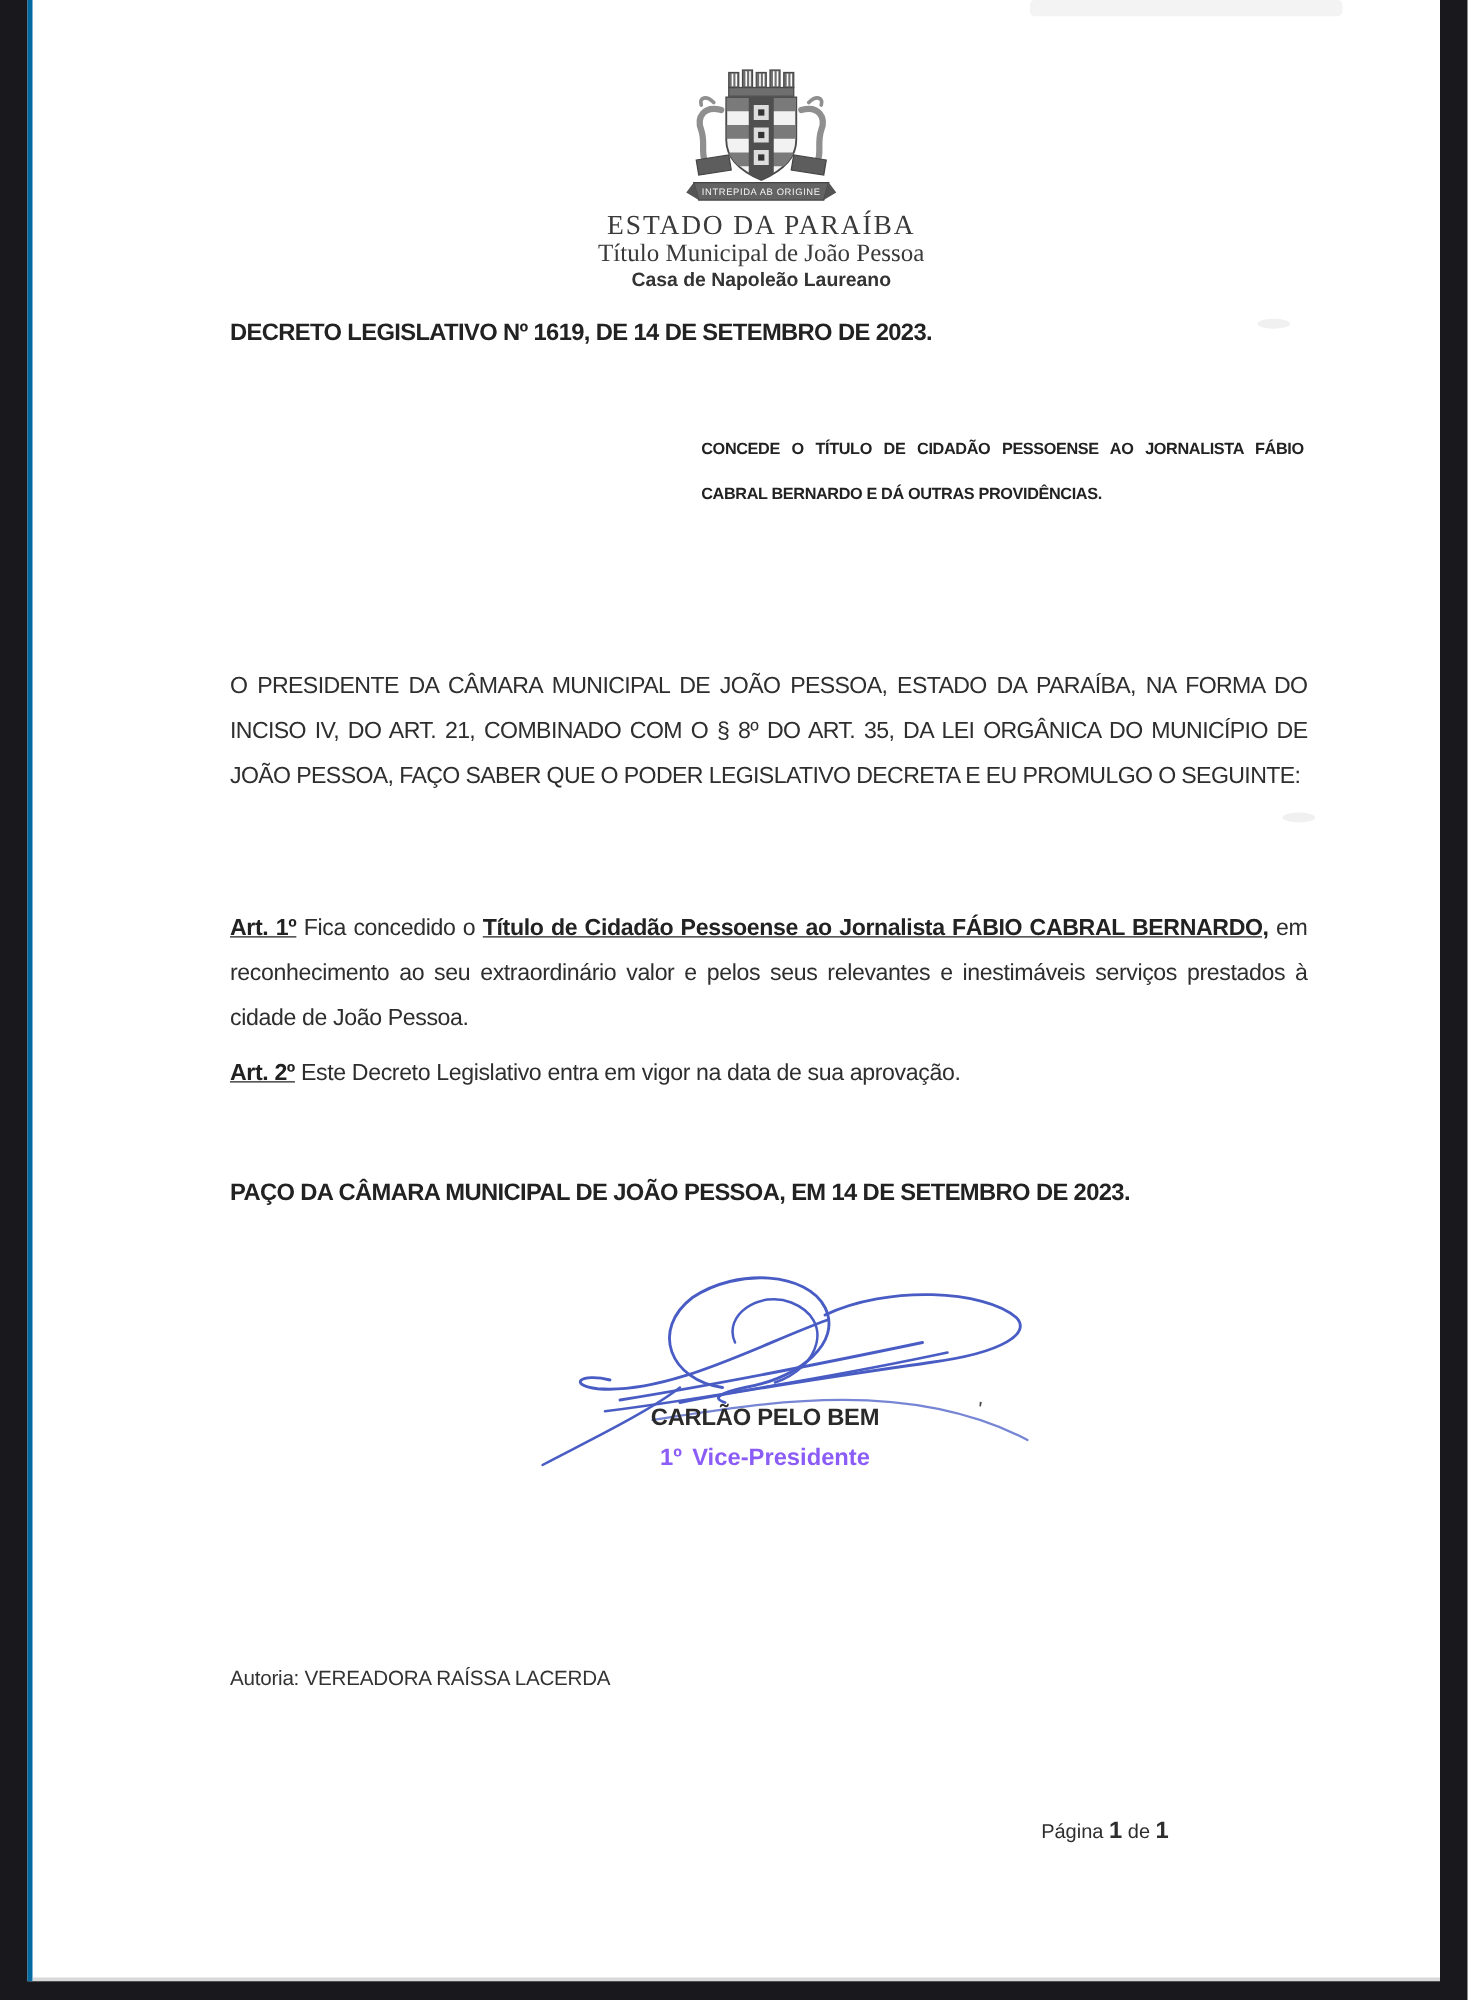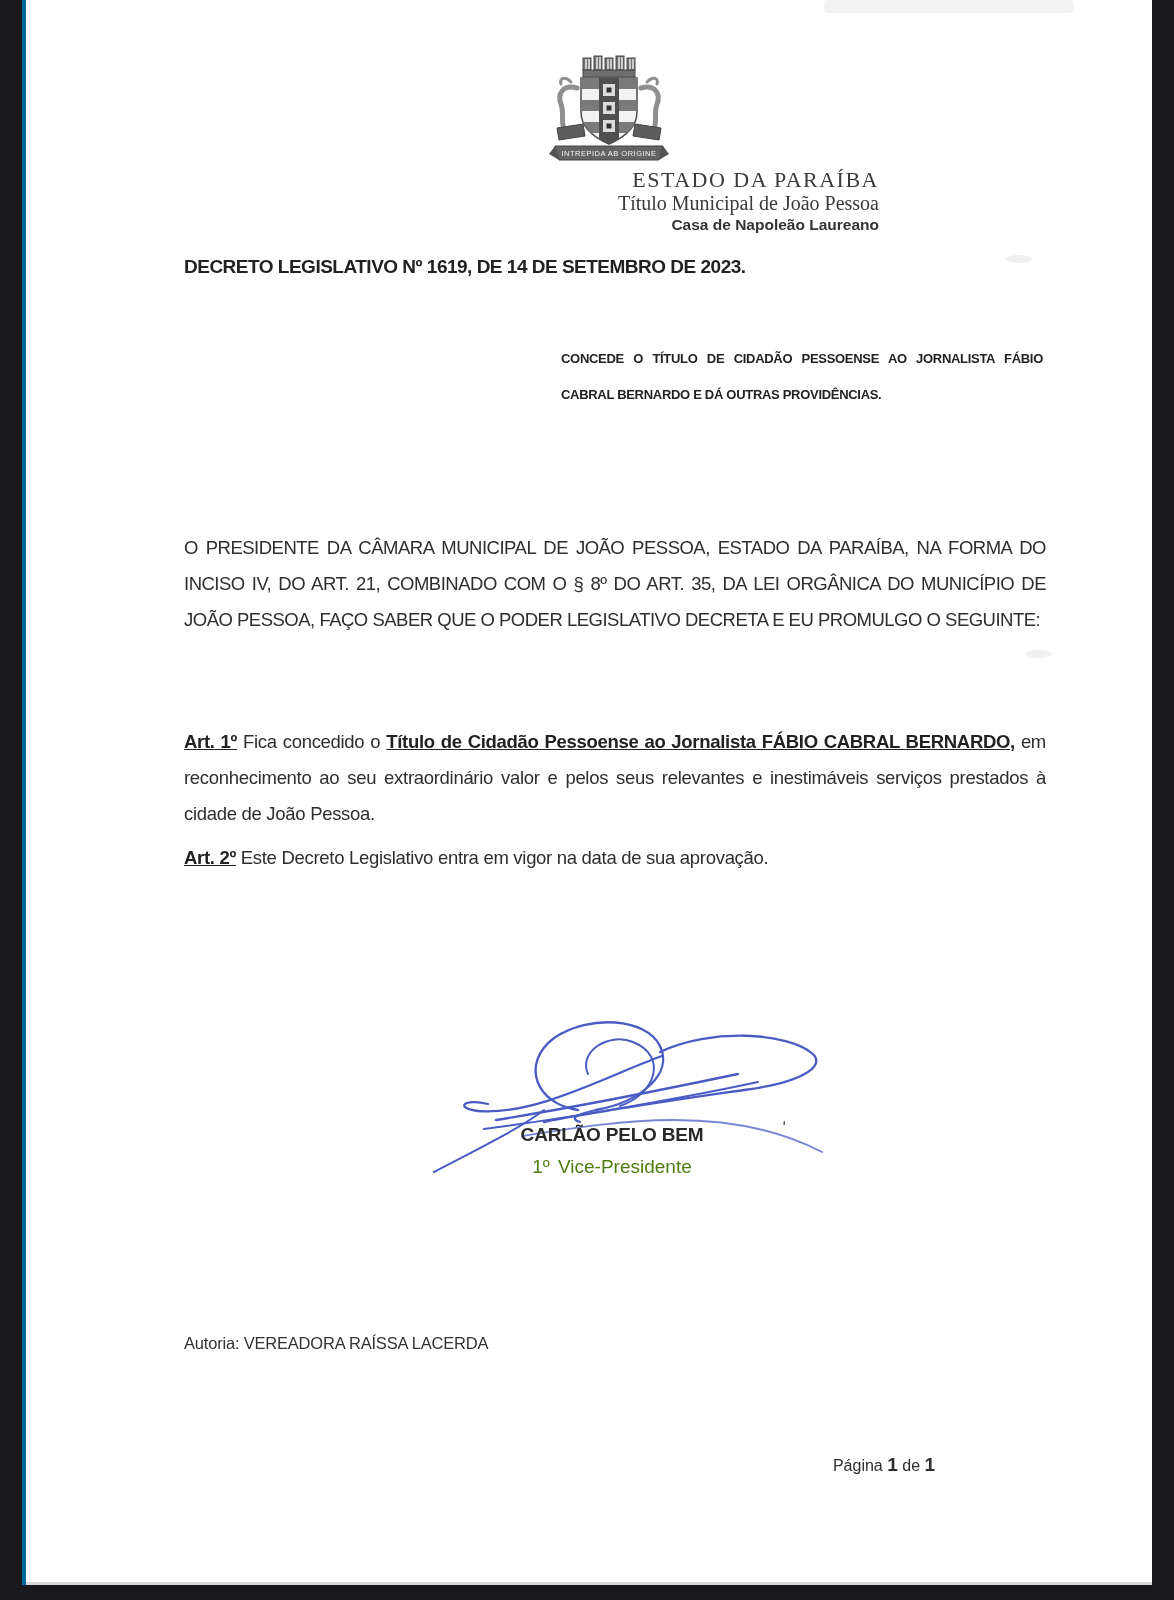--- a/index.html
+++ b/index.html
@@ -14,33 +14,33 @@
     position:absolute;left:22px;top:0;
     width:1126px;height:1585px;
     background:#ffffff;
     border-left:4px solid #0369a1;
     box-shadow:inset 0 -3px 0 #d8d8d8;
   }
   .abs{position:absolute;}
   .serif{font-family:"Liberation Serif", serif;}
   .justify{text-align:justify;}
   .doc-text{color:#2e2e2e;}
-  .header-block{left:313px;top:167px;width:540px;text-align:right;color:#3a3a3a;}
+  .header-block{left:313px;top:167px;width:540px;text-align:center;color:#3a3a3a;}
   .org1{font-size:22px;letter-spacing:1.5px;line-height:25px;}
   .org2{font-size:20px;line-height:23px;}
   .org3{font-size:15.5px;font-weight:600;line-height:19px;color:#333;}
   .decree-title{left:158px;top:256px;width:900px;font-size:19px;font-weight:bold;letter-spacing:-0.5px;color:#222;}
   .summary{left:535px;top:341px;width:482px;font-size:13px;font-weight:bold;line-height:36px;letter-spacing:-0.3px;color:#222;}
   .preamble{left:158px;top:530px;width:862px;font-size:18.5px;line-height:36px;letter-spacing:-0.5px;}
   .art1{left:158px;top:724px;width:862px;font-size:18.5px;line-height:36px;letter-spacing:-0.3px;}
   .art2{left:158px;top:847px;width:862px;font-size:18.5px;letter-spacing:-0.3px;}
   .closing{left:158px;top:944px;width:880px;font-size:19px;font-weight:bold;letter-spacing:-0.5px;color:#222;}
   .sig-svg{left:400px;top:1012px;}
   .sig-name{left:436px;top:1124px;width:300px;text-align:center;font-size:19px;font-weight:bold;color:#2a2a2a;letter-spacing:-0.2px;}
-  .sig-role{left:436px;top:1156px;width:300px;text-align:center;font-size:19px;color:#4d7c0f;word-spacing:3px;}
+  .sig-role{left:436px;top:1156px;width:300px;text-align:center;font-size:19px;color:#8b5cf6;word-spacing:3px;font-weight:bold;}
   .stray-mark{left:756px;top:1118px;font-size:17px;color:#444;transform:rotate(8deg);}
   .authorship{left:158px;top:1334px;width:600px;font-size:16.5px;color:#333;letter-spacing:-0.2px;}
   .footer{left:700px;top:1454px;width:316px;text-align:center;color:#2e2e2e;}
   .footer .lbl{font-size:16px;}
   .footer .num{font-size:19px;font-weight:bold;}
   .smudge{left:798px;top:0;width:250px;height:13px;background:#f3f3f4;border-radius:4px;}
   .fleck{width:26px;height:8px;background:#f0f0f1;border-radius:50%;}
   b{font-weight:bold;color:#222;text-decoration:underline;}
 </style>
 </head>
@@ -128,20 +128,21 @@
   <div class="abs decree-title doc-text">DECRETO LEGISLATIVO Nº 1619, DE 14 DE SETEMBRO DE 2023.</div>
 
   <div class="abs summary justify doc-text">CONCEDE O TÍTULO DE CIDADÃO PESSOENSE AO JORNALISTA FÁBIO CABRAL BERNARDO E DÁ OUTRAS PROVIDÊNCIAS.</div>
 
   <div class="abs preamble justify doc-text">O PRESIDENTE DA CÂMARA MUNICIPAL DE JOÃO PESSOA, ESTADO DA PARAÍBA, NA FORMA DO INCISO IV, DO ART. 21, COMBINADO COM O § 8º DO ART. 35, DA LEI ORGÂNICA DO MUNICÍPIO DE JOÃO PESSOA, FAÇO SABER QUE O PODER LEGISLATIVO DECRETA E EU PROMULGO O SEGUINTE:</div>
 
   <div class="abs art1 justify doc-text"><b>Art. 1º</b><span> Fica concedido o </span><b>Título de Cidadão Pessoense ao Jornalista FÁBIO CABRAL BERNARDO,</b><span> em reconhecimento ao seu extraordinário valor e pelos seus relevantes e inestimáveis serviços prestados à cidade de João Pessoa.</span></div>
 
   <div class="abs art2 doc-text"><b>Art. 2º</b><span> Este Decreto Legislativo entra em vigor na data de sua aprovação.</span></div>
 
+  <div class="abs closing doc-text">PAÇO DA CÂMARA MUNICIPAL DE JOÃO PESSOA, EM 14 DE SETEMBRO DE 2023.</div>
 
   <div class="abs sig-svg">
     <svg width="400" height="168" viewBox="0 0 400 168">
       <g fill="none" stroke="#3a4fc0" stroke-width="2.3" stroke-linecap="round" opacity="0.92">
         <path d="M62,92 C38,86 28,96 52,99 C110,104 185,62 236,44"></path>
         <path d="M152,98 C110,92 94,52 128,26 C164,2 220,6 234,34 C248,62 214,90 170,98 C152,102 142,106 154,110"></path>
         <path d="M162,62 C152,40 182,20 207,30 C242,44 230,82 194,94" stroke-width="2"></path>
         <path d="M234,40 C284,16 362,20 387,42 C399,54 378,70 318,78 C256,87 178,98 118,110"></path>
         <path d="M70,108 C145,96 245,76 312,62"></path>
         <path d="M58,117 C150,105 262,85 332,70" stroke-width="2"></path>

